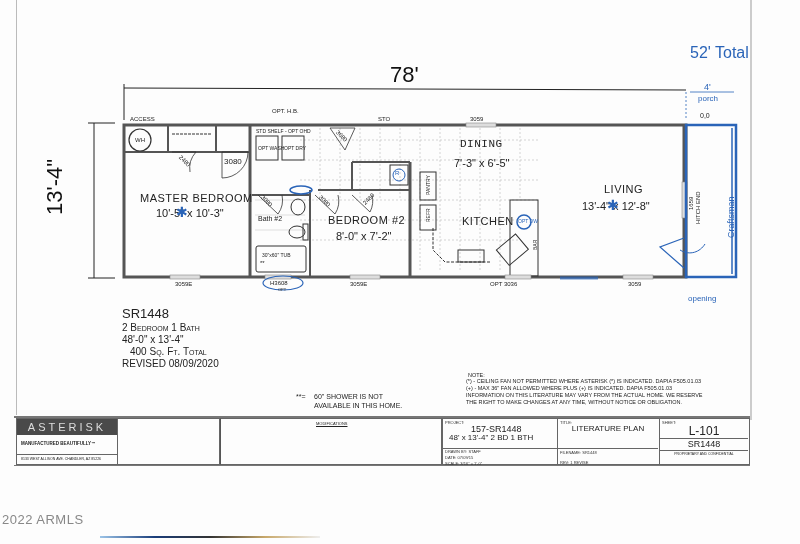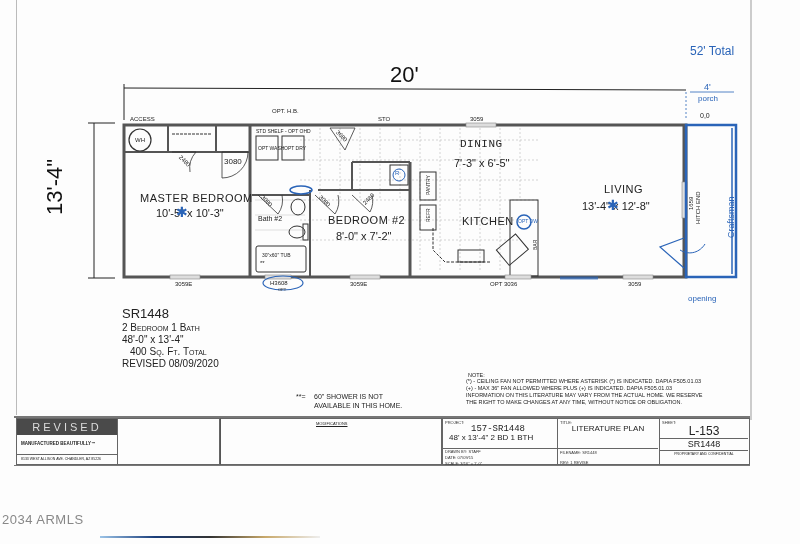--- a/index.html
+++ b/index.html
@@ -120,23 +120,23 @@
   <rect x="686" y="125" width="50" height="152" fill="none" stroke="#2a64b8" stroke-width="2.5"></rect>
   <line x1="732" y1="128" x2="732" y2="274" stroke="#2a64b8" stroke-width="1.5"></line>
   <path d="M684,238 L660,247 L684,268" fill="none" stroke="#2a64b8" stroke-width="1.2"></path>
   <path d="M705,244 C700,252 690,256 680,250" fill="none" stroke="#2a64b8" stroke-width="1"></path>
   <ellipse cx="283" cy="283" rx="20" ry="7" fill="none" stroke="#2a64b8" stroke-width="1.2"></ellipse>
   <ellipse cx="301" cy="190" rx="11" ry="4" fill="none" stroke="#2a64b8" stroke-width="1.5"></ellipse>
   <line x1="686" y1="92" x2="686" y2="120" stroke="#2a64b8" stroke-width="0.8" stroke-dasharray="2,2"></line>
   <line x1="690" y1="92" x2="734" y2="92" stroke="#2a64b8" stroke-width="0.8"></line>
 </svg>
 
-  <div class="abs dim-text" style="left:390px;top:62px;font-size:22px;">20'</div>
+  <div class="abs dim-text" style="left:390px;top:62px;font-size:22px;">78'</div>
   <div class="abs dim-text" style="left:42px;top:215px;font-size:22px;transform:rotate(-90deg);transform-origin:left top;">13'-4"</div>
-  <div class="abs blue" style="left:690px;top:44px;font-size:12px;">52' Total</div>
+  <div class="abs blue" style="left:690px;top:44px;font-size:16px;">52' Total</div>
   <div class="abs blue" style="left:704px;top:82px;font-size:9px;">4'</div>
   <div class="abs blue" style="left:698px;top:94px;font-size:8px;">porch</div>
   <div class="abs small" style="left:700px;top:112px;font-size:7px;">0,0</div>
   <div class="abs blue" style="left:726px;top:238px;font-size:9px;transform:rotate(-90deg);transform-origin:left top;">Craftsman</div>
   <div class="abs blue" style="left:688px;top:294px;font-size:8px;">opening</div>
   <div class="abs tiny" style="left:695px;top:224px;transform:rotate(-90deg);transform-origin:left top;">HITCH END</div>
   <div class="abs tiny" style="left:688px;top:210px;transform:rotate(-90deg);transform-origin:left top;">1659</div>
 
   <div class="abs room-label" style="left:140px;top:192px;">Master Bedroom</div>
   <div class="abs room-dim" style="left:156px;top:207px;">10'-5" x 10'-3"</div>
@@ -203,49 +203,49 @@
   <div class="abs" style="left:466px;top:385px;font-size:5.5px;white-space:nowrap;">(+) - MAX 36" FAN ALLOWED WHERE PLUS (+) IS INDICATED. DAPIA F505.01.03</div>
   <div class="abs" style="left:466px;top:392px;font-size:5.5px;white-space:nowrap;">INFORMATION ON THIS LITERATURE MAY VARY FROM THE ACTUAL HOME. WE RESERVE</div>
   <div class="abs" style="left:466px;top:399px;font-size:5.5px;white-space:nowrap;">THE RIGHT TO MAKE CHANGES AT ANY TIME, WITHOUT NOTICE OR OBLIGATION.</div>
 </div>
 
 <div>
   <div class="abs" style="left:14px;top:416px;width:736px;height:2px;background:#777;"></div>
   <div class="abs" style="left:14px;top:465px;width:736px;height:1px;background:#777;"></div>
 
   <div class="tb" style="left:16px;top:418px;width:102px;height:47px;">
-    <div class="abs" style="left:0;top:0;width:100px;height:16px;background:#4a4a4a;color:#ddd;font-size:11px;letter-spacing:3px;text-align:center;line-height:16px;">REVISED</div>
+    <div class="abs" style="left:0;top:0;width:100px;height:16px;background:#4a4a4a;color:#ddd;font-size:11px;letter-spacing:3px;text-align:center;line-height:16px;">ASTERISK</div>
     <div class="abs" style="left:4px;top:22px;font-size:4.5px;font-weight:bold;white-space:nowrap;">MANUFACTURED BEAUTIFULLY™</div>
     <div class="abs" style="left:0;top:35px;width:100px;border-top:1px solid #666;"></div>
     <div class="abs" style="left:4px;top:38px;font-size:3.5px;white-space:nowrap;">8133 WEST ALLISON AVE. CHANDLER, AZ 85226</div>
   </div>
   <div class="tb" style="left:118px;top:418px;width:102px;height:47px;border-left:none;"></div>
   <div class="tb" style="left:220px;top:418px;width:222px;height:47px;border-left:1px solid #555;">
     <div class="abs" style="left:95px;top:2px;font-size:4px;text-decoration:underline;">MODIFICATIONS</div>
   </div>
   <div class="tb" style="left:442px;top:418px;width:116px;height:47px;">
     <div class="tb-label" style="left:2px;top:1px;">PROJECT:</div>
-    <div class="abs" style="left:28px;top:5px;font-size:9px;font-family:Liberation Mono, monospace;">157-SR1448</div>
+    <div class="abs" style="left:28px;top:5px;font-size:9px;">157-SR1448</div>
     <div class="abs" style="left:6px;top:14px;font-size:8px;white-space:nowrap;">48' x 13'-4" 2 BD 1 BTH</div>
     <div class="abs" style="left:0;top:29px;width:114px;border-top:1px solid #666;"></div>
     <div class="tb-label" style="left:2px;top:30px;">DRAWN BY: STAFF</div>
     <div class="tb-label" style="left:2px;top:36px;">DATE: 07/09/15</div>
     <div class="tb-label" style="left:2px;top:42px;">SCALE: 3/16" = 1'-0"</div>
   </div>
   <div class="tb" style="left:558px;top:418px;width:102px;height:47px;border-left:none;">
     <div class="tb-label" style="left:2px;top:1px;">TITLE:</div>
     <div class="abs" style="left:10px;top:6px;width:80px;font-size:8px;text-align:center;line-height:8px;">LITERATURE PLAN</div>
     <div class="abs" style="left:0;top:29px;width:100px;border-top:1px solid #666;"></div>
     <div class="tb-label" style="left:2px;top:31px;">FILENAME: SR1448</div>
     <div class="tb-label" style="left:2px;top:41px;">REV: 1 REVISE</div>
   </div>
   <div class="tb" style="left:660px;top:418px;width:90px;height:47px;border-left:none;">
     <div class="tb-label" style="left:2px;top:1px;">SHEET:</div>
-    <div class="abs" style="left:0;top:5px;width:88px;text-align:center;font-size:12px;">L-153</div>
+    <div class="abs" style="left:0;top:5px;width:88px;text-align:center;font-size:12px;">L-101</div>
     <div class="abs" style="left:0;top:19px;width:88px;border-top:1px solid #666;"></div>
     <div class="abs" style="left:0;top:20px;width:88px;text-align:center;font-size:9px;">SR1448</div>
     <div class="abs" style="left:0;top:31px;width:88px;border-top:1px solid #666;"></div>
     <div class="abs" style="left:0;top:33px;width:88px;text-align:center;font-size:3.5px;">PROPRIETARY AND CONFIDENTIAL</div>
   </div>
 </div>
 
-<div class="abs" style="left:2px;top:512px;font-size:13px;color:#888;letter-spacing:0.5px;">2034 ARMLS</div>
+<div class="abs" style="left:2px;top:512px;font-size:13px;color:#888;letter-spacing:0.5px;">2022 ARMLS</div>
 <div class="abs" style="left:100px;top:536px;width:220px;height:2px;background:linear-gradient(90deg,#9cc4e8,#1a3d7a,#333,#c8a86a,#eee);"></div>
 
 </body></html>

